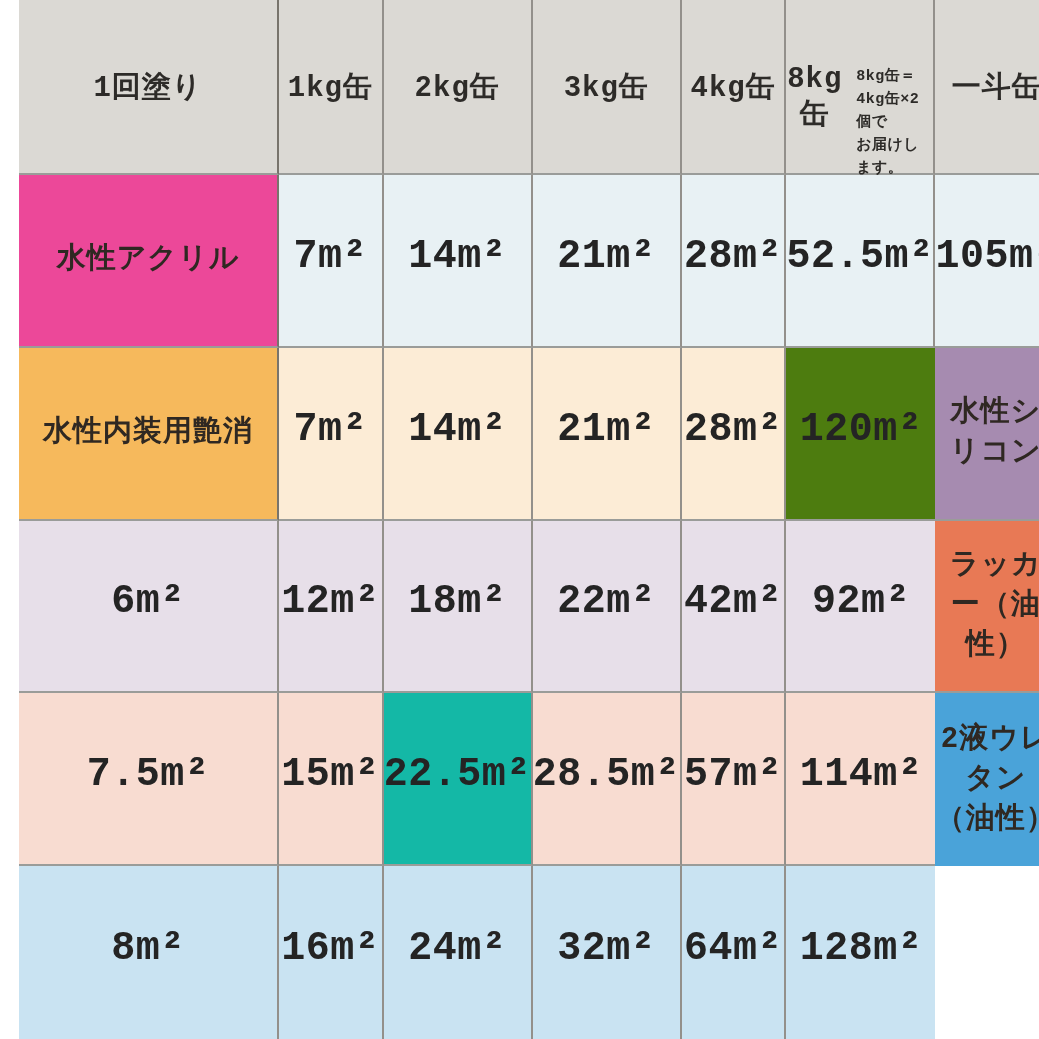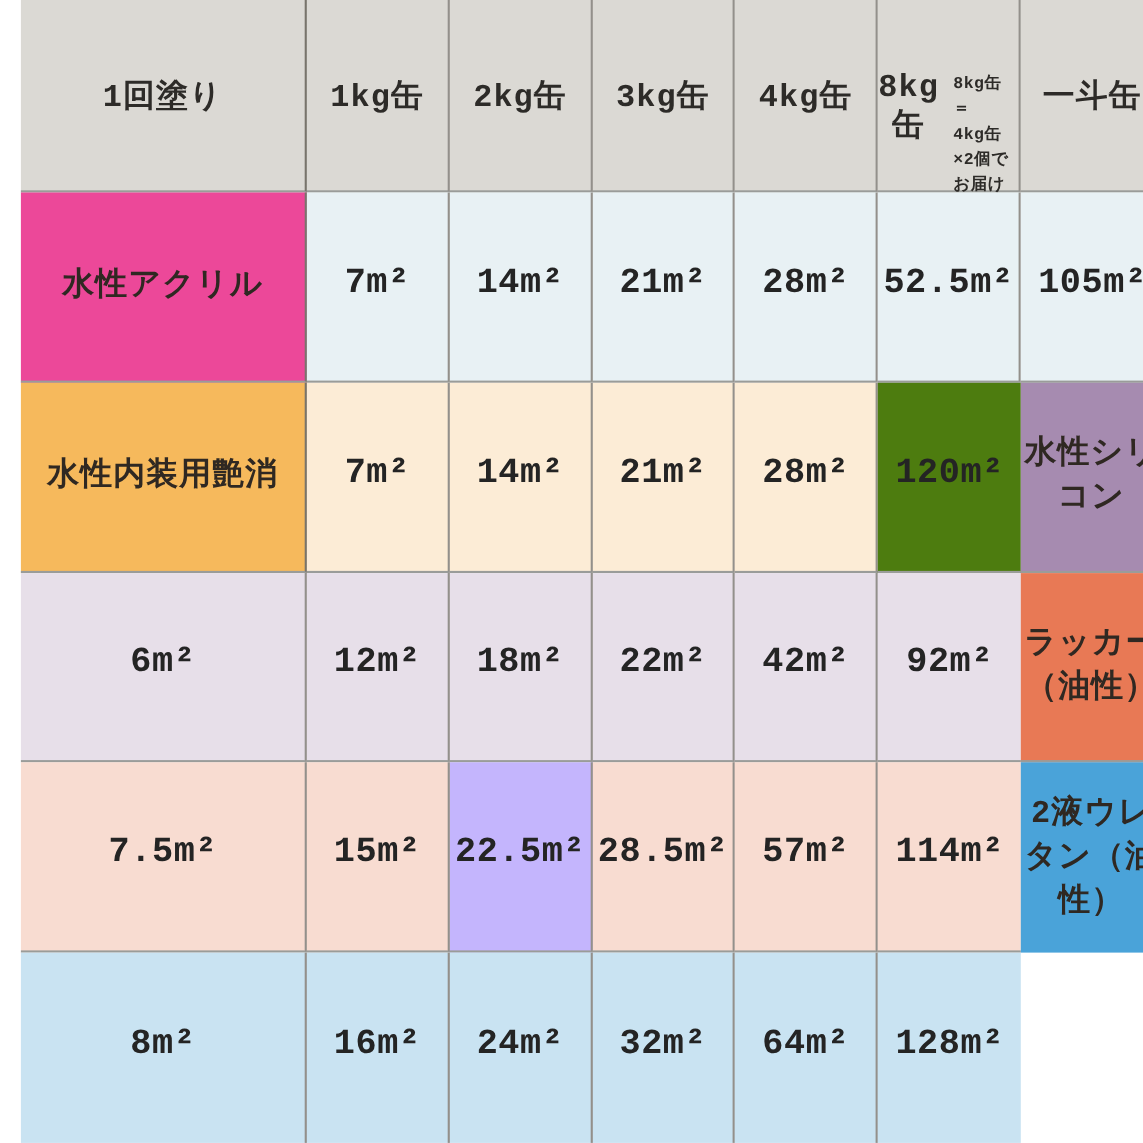--- a/index.html
+++ b/index.html
@@ -53,21 +53,21 @@
     color: #2d2b28;
   }
   .rlabel {
     font-size: 29px;
     color: #2f2822;
     padding-bottom: 4px;
     letter-spacing: 1px;
     text-align: center;
   }
   .vcell {
-    font-size: 32px;
+    font-size: 40px;
     color: #242424;
     padding-bottom: 8px;
     letter-spacing: 0.5px;
   }
 </style>
 </head>
 <body>
 
 <div class="table">
 
@@ -105,21 +105,21 @@
   <div class="cell vcell" style="background-color: rgb(231, 223, 233);">6m²</div>
   <div class="cell vcell" style="background-color: rgb(231, 223, 233);">12m²</div>
   <div class="cell vcell" style="background-color: rgb(231, 223, 233);">18m²</div>
   <div class="cell vcell" style="background-color: rgb(231, 223, 233);">22m²</div>
   <div class="cell vcell" style="background-color: rgb(231, 223, 233);">42m²</div>
   <div class="cell vcell last-col" style="background-color: rgb(231, 223, 233);">92m²</div>
 
   <div class="cell rlabel" style="background-color: rgb(232, 121, 85);">ラッカー（油性）</div>
   <div class="cell vcell" style="background-color: rgb(248, 220, 209);">7.5m²</div>
   <div class="cell vcell" style="background-color: rgb(248, 220, 209);">15m²</div>
-  <div class="cell vcell" style="background-color: #c4b5fd;">22.5m²</div>
+  <div class="cell vcell" style="background-color: #14b8a6;">22.5m²</div>
   <div class="cell vcell" style="background-color: rgb(248, 220, 209);">28.5m²</div>
   <div class="cell vcell" style="background-color: rgb(248, 220, 209);">57m²</div>
   <div class="cell vcell last-col" style="background-color: rgb(248, 220, 209);">114m²</div>
 
   <div class="cell rlabel last-row" style="background-color: rgb(74, 163, 217);">2液ウレタン（油性）</div>
   <div class="cell vcell last-row" style="background-color: rgb(201, 227, 242);">8m²</div>
   <div class="cell vcell last-row" style="background-color: rgb(201, 227, 242);">16m²</div>
   <div class="cell vcell last-row" style="background-color: rgb(201, 227, 242);">24m²</div>
   <div class="cell vcell last-row" style="background-color: rgb(201, 227, 242);">32m²</div>
   <div class="cell vcell last-row" style="background-color: rgb(201, 227, 242);">64m²</div>

